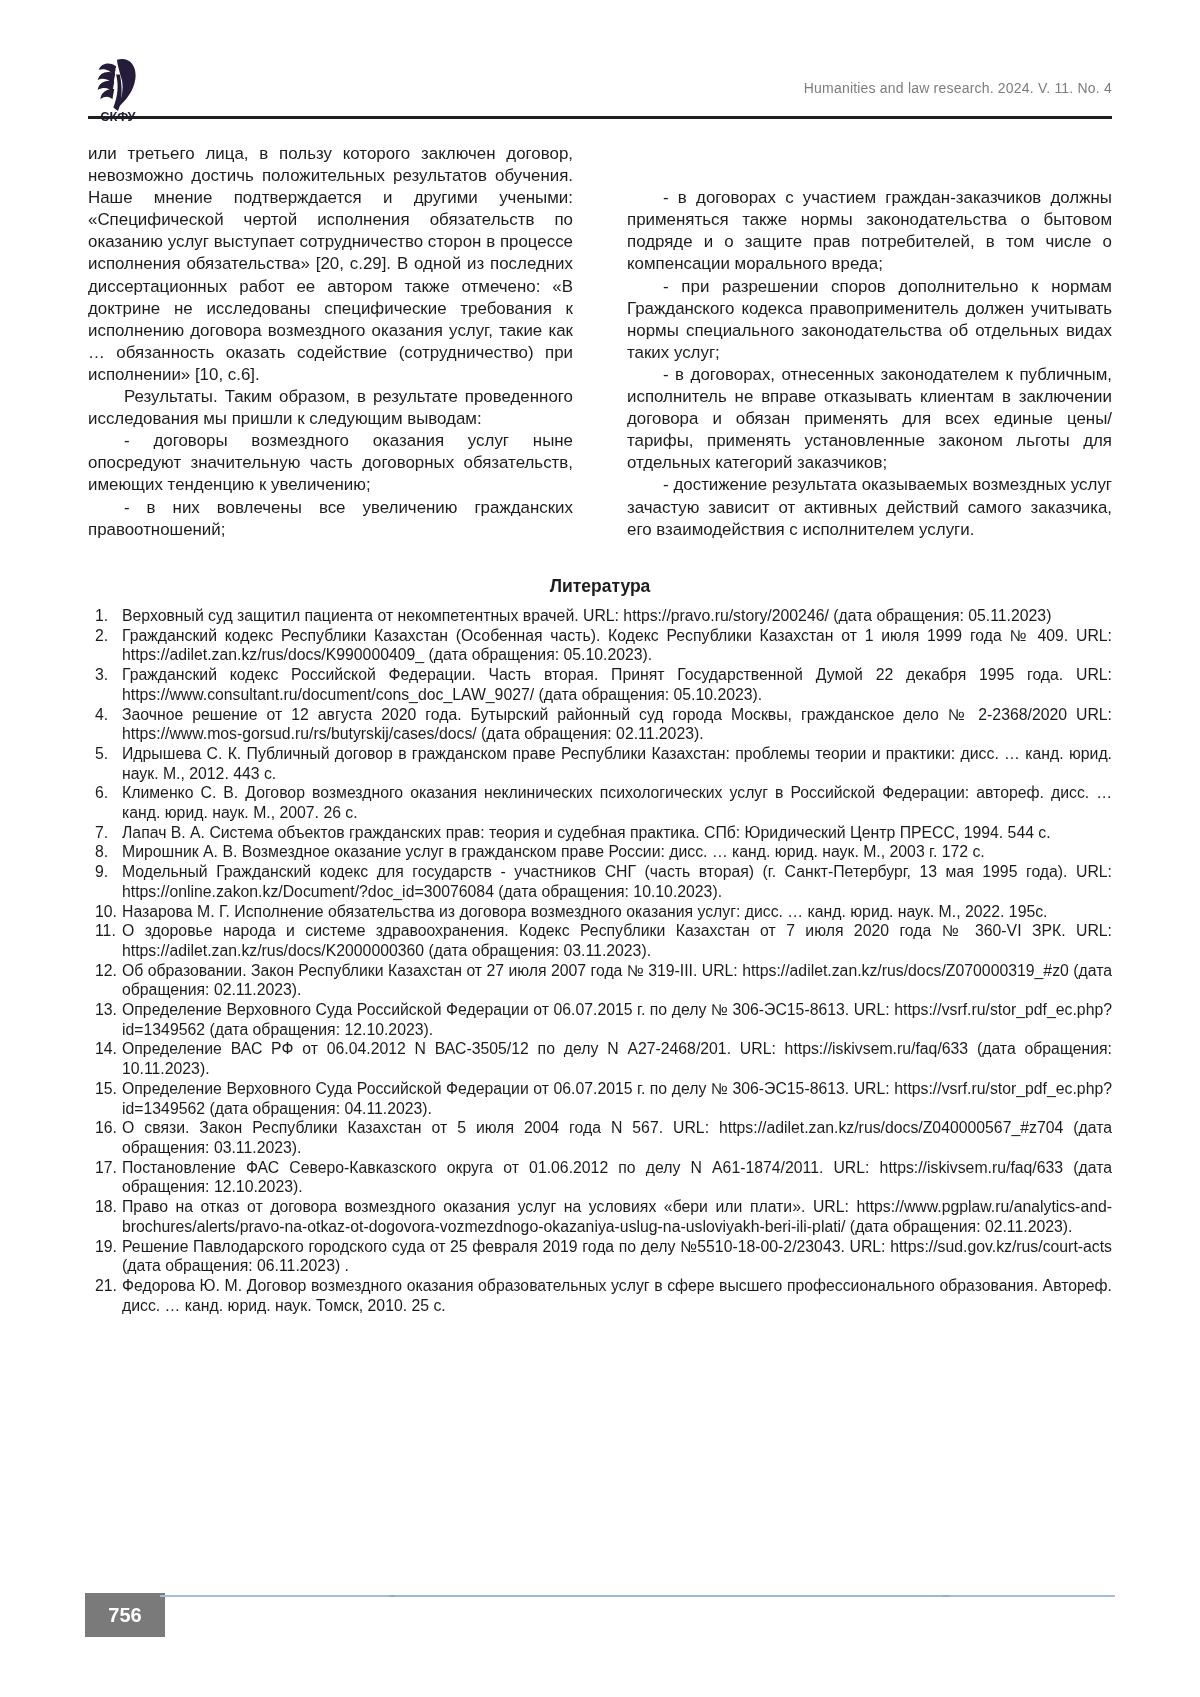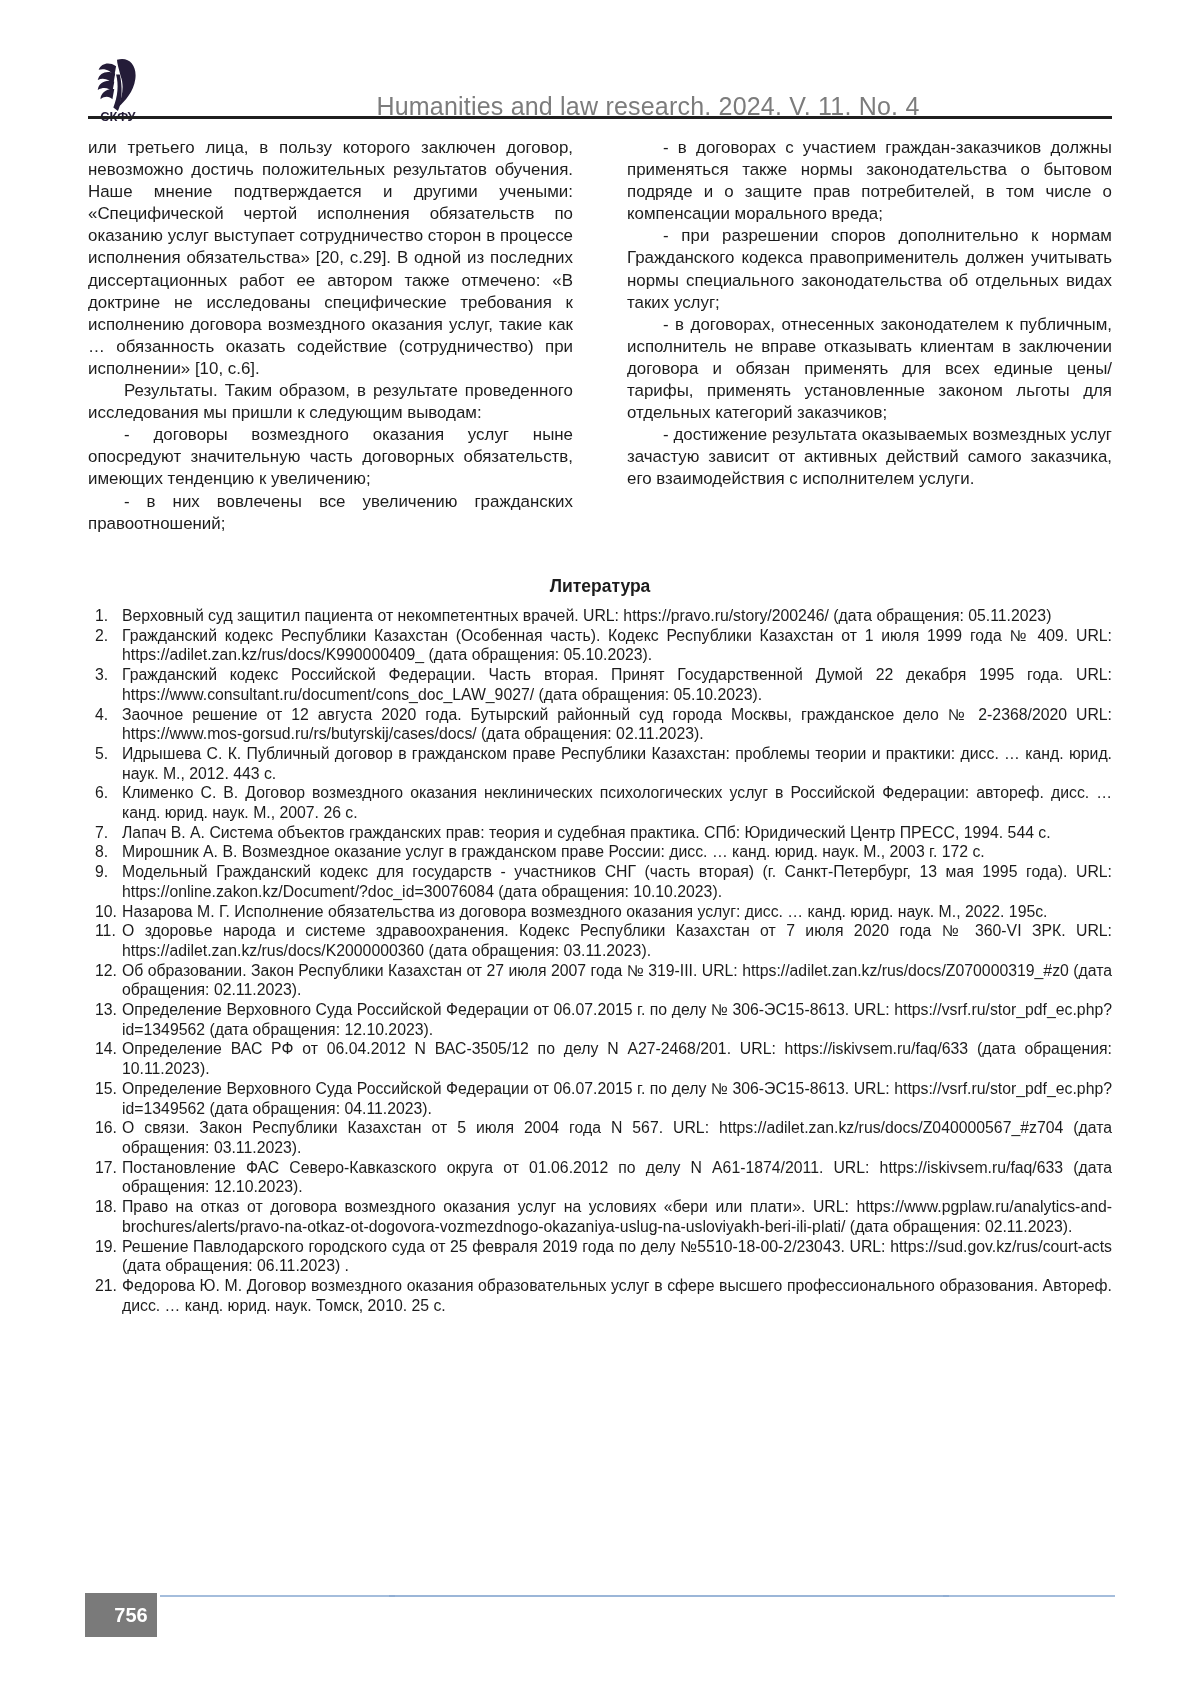--- a/index.html
+++ b/index.html
@@ -5,41 +5,41 @@
   html,body { margin:0; padding:0; background:#e9e9e9; }
   .page {
     position:relative; width:1200px; height:1697px; margin:0 auto;
     background:#ffffff; overflow:hidden;
     font-family:"Liberation Sans", sans-serif; color:#1c1c1c;
   }
   
   .logo { position:absolute; left:94px; top:57px; }
   .journal-title {
     position:absolute; left:88px; top:80px; width:1024px; box-sizing:border-box;
-    padding-left:96px; text-align:center;
-    color:#7c7c7c; font-size:25px; letter-spacing:.2px; white-space:nowrap;margin-top:12px;
+    padding-left:96px; text-align:right;
+    color:#7c7c7c; font-size:14px; letter-spacing:.2px; white-space:nowrap;
   }
   .header-rule { position:absolute; left:88px; top:116px; width:1024px; height:2.5px; background:#1f1f1f; }
   
-  .columns { position:absolute; left:88px; top:137px; width:1024px; display:flex; gap:54px; }
+  .columns { position:absolute; left:88px; top:143px; width:1024px; display:flex; gap:54px;align-items:flex-end; }
   .col { width:495px; font-size:16.9px; line-height:22.1px; text-align:justify; }
   .col p.para { margin:0; }
   .col p.ind { text-indent:36px; }
   .col b.lead { font-weight:normal; }
   
   .lit { position:absolute; left:88px; top:576px; width:1024px; }
   .lit-heading { margin:0 0 9px 0; text-align:center; font-weight:bold; font-size:17.5px; }
   .refs { font-size:15.8px; line-height:19.7px; }
   .ref { position:relative; padding-left:34px; text-align:justify; overflow-wrap:break-word; }
   .ref .num { position:absolute; left:7px; top:0; }
   
   .footer-box {
-    position:absolute; left:85px; top:1593px; width:52px; height:44px; background:#7a7a7a;
+    position:absolute; left:85px; top:1593px; width:80px; height:44px; background:#7a7a7a;
     color:#ffffff; font-size:20px; font-weight:bold;
-    display:flex; align-items:center; justify-content:center;padding-left:20px;
+    display:flex; align-items:center; justify-content:center;
   }
   .footer-line {
     position:absolute; left:160px; top:1595px; width:955px; height:2px;
     background:linear-gradient(90deg,#a4bddc 0 24%,#8fadd3 24% 24.6%,#9bb6d8 24.6% 82%,#8fadd3 82% 82.6%,#a4bddc 82.6% 100%);
   }
 </style>
 </head>
 <body>
 
 <div class="page">

